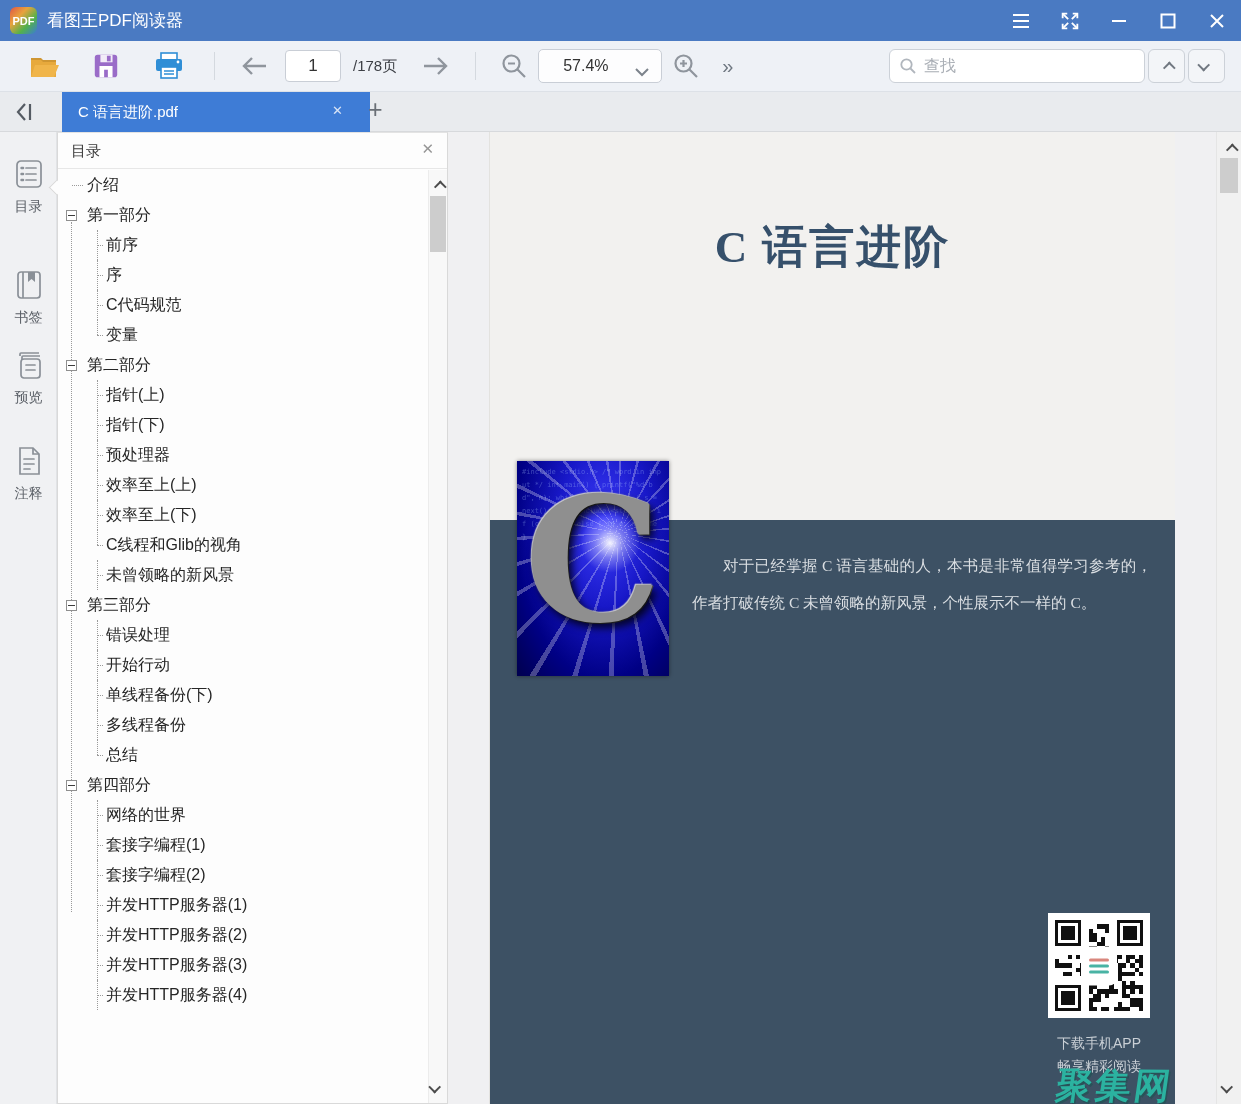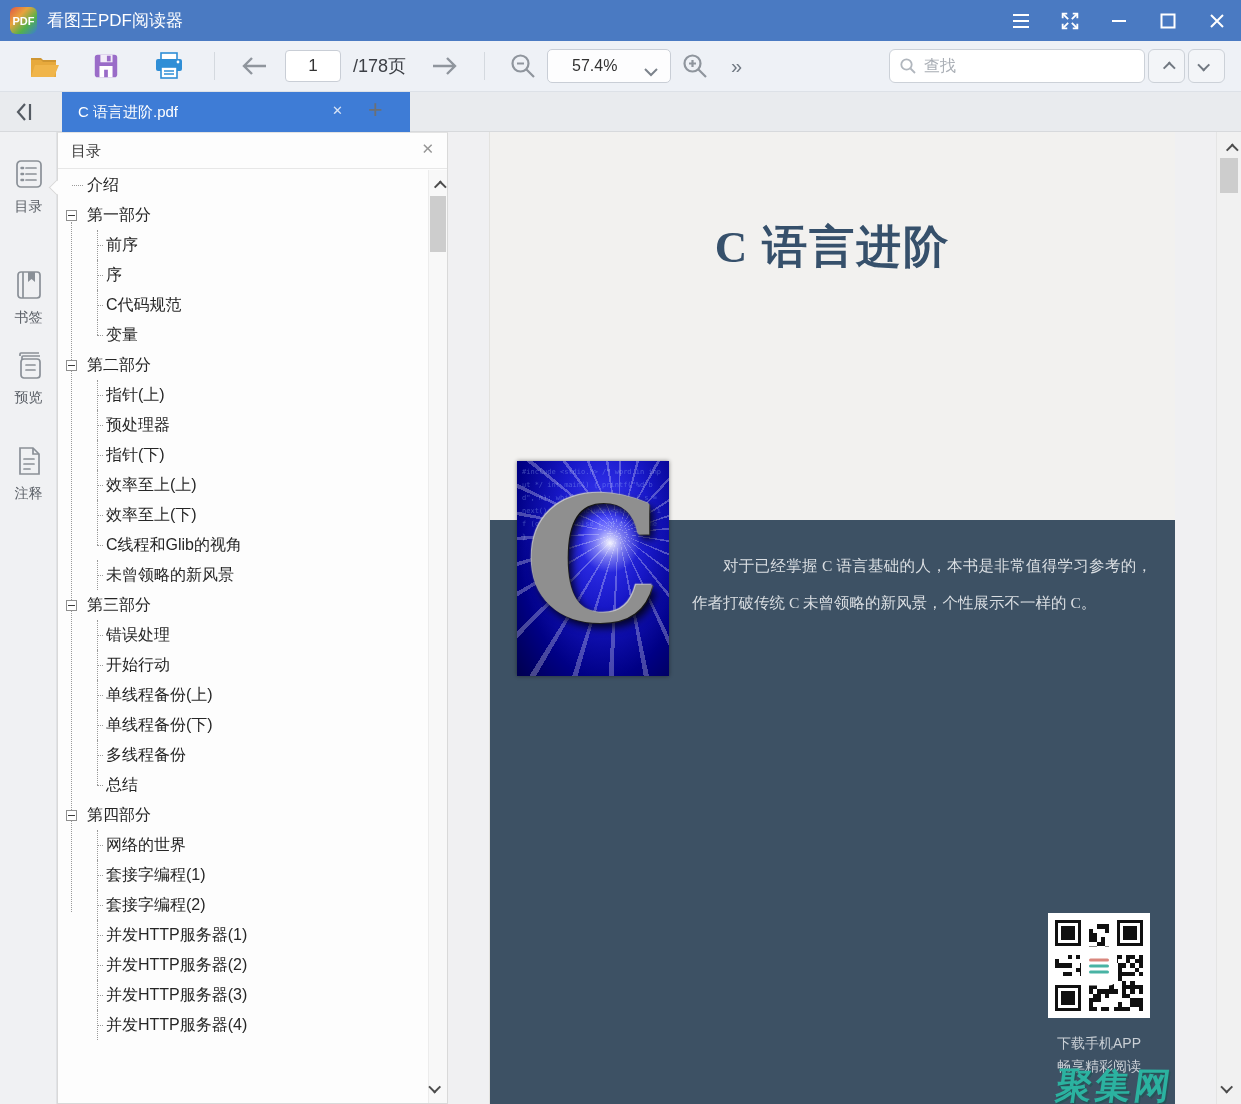--- a/index.html
+++ b/index.html
@@ -15,39 +15,39 @@
   .win-btn { width:49px; height:100%; display:flex; align-items:center; justify-content:center; cursor:default; }
   .win-btn svg { display:block; }
 
   
   .toolbar { position:absolute; top:41px; left:0; right:0; height:51px; background:#eef1f6; border-bottom:1px solid #dde1e7;
              display:flex; align-items:center; }
   .tb-icon { display:flex; align-items:center; justify-content:center; }
   .tb-sep { width:1px; height:28px; background:#d4d9df; }
   .page-input { width:56px; height:32px; border:1px solid #c9ced6; border-radius:4px; background:#fff; text-align:center;
                 font-size:17px; color:#333; margin-left:16px; }
-  .page-total { font-size:18px; color:#3c3f45; margin-left:12px; }
+  .page-total { font-size:15px; color:#3c3f45; margin-left:12px; }
   .zoom-box { width:124px; height:34px; border:1px solid #c9ced6; border-radius:5px; background:#fdfdfe; margin-left:10px;
               position:relative; display:flex; align-items:center; }
   .zoom-box span.val { font-size:16px; color:#333; margin-left:24px; }
   .zoom-box .chev { position:absolute; right:12px; top:13px; }
   .more-btn { font-size:20px; color:#6f7781; margin-left:22px; letter-spacing:-2px; }
   .search-wrap { position:absolute; right:16px; top:50%; transform:translateY(-50%); display:flex; align-items:center;border-radius:9px; }
   .search-field { position:relative; }
   .search-field input { width:256px; height:34px; border:1px solid #ccd1d8; border-radius:6px; background:#fff;
                         padding-left:34px; font-size:16px; color:#333; outline:none; }
   .search-field input::placeholder { color:#a9aeb5; }
   .search-glyph { position:absolute; left:10px; top:8px; }
   .find-btn { width:37px; height:34px; border:1px solid #ccd1d8; border-radius:6px; background:#f3f5f8; margin-left:3px;
               display:flex; align-items:center; justify-content:center; }
 
   
   .tabbar { position:absolute; top:92px; left:0; right:0; height:40px; background:#e9ebee; border-bottom:1px solid #d7d9dc; }
   .collapse-btn { position:absolute; left:14px; top:8px; }
-  .tab { position:absolute; left:62px; top:0; width:348px; height:40px; background:#3e7cd6; color:#fff;
+  .tab { position:absolute; left:62px; top:0; width:308px; height:40px; background:#3e7cd6; color:#fff;
          display:flex; align-items:center; }
   .tab-label { margin-left:16px; font-size:15px; }
   .tab-close { position:absolute; left:332px; top:12px; font-size:13px; color:#d9e4f6; line-height:1; }
   .newtab-btn { position:absolute; left:368px; top:3px; font-size:25px; color:#6a6f76; font-weight:300; }
 
   
   .main { position:absolute; top:132px; left:0; right:0; bottom:0; }
 
   
   .iconrail { position:absolute; left:0; top:0; bottom:0; width:57px; background:#f0f1f3; border-right:1px solid #e1e3e6; }
@@ -302,30 +302,29 @@
     <div class="toc-list" id="toc-list">
       <div class="tree-vline"></div>
         <div class="toc-row root"><span class="toc-label">介绍</span></div>
         <div class="toc-row part"><span class="expander"></span><span class="toc-label">第一部分</span></div>
         <div class="toc-row child"><span class="toc-label">前序</span></div>
         <div class="toc-row child"><span class="toc-label">序</span></div>
         <div class="toc-row child"><span class="toc-label">C代码规范</span></div>
         <div class="toc-row child last"><span class="toc-label">变量</span></div>
         <div class="toc-row part"><span class="expander"></span><span class="toc-label">第二部分</span></div>
         <div class="toc-row child"><span class="toc-label">指针(上)</span></div>
+        <div class="toc-row child"><span class="toc-label">指针(下)</span></div>
         <div class="toc-row child"><span class="toc-label">预处理器</span></div>
-        <div class="toc-row child"><span class="toc-label">指针(下)</span></div>
         <div class="toc-row child"><span class="toc-label">效率至上(上)</span></div>
         <div class="toc-row child"><span class="toc-label">效率至上(下)</span></div>
         <div class="toc-row child last"><span class="toc-label">C线程和Glib的视角</span></div>
         <div class="toc-row child"><span class="toc-label">未曾领略的新风景</span></div>
         <div class="toc-row part"><span class="expander"></span><span class="toc-label">第三部分</span></div>
         <div class="toc-row child"><span class="toc-label">错误处理</span></div>
         <div class="toc-row child"><span class="toc-label">开始行动</span></div>
-        <div class="toc-row child"><span class="toc-label">单线程备份(上)</span></div>
         <div class="toc-row child"><span class="toc-label">单线程备份(下)</span></div>
         <div class="toc-row child"><span class="toc-label">多线程备份</span></div>
         <div class="toc-row child last"><span class="toc-label">总结</span></div>
         <div class="toc-row part"><span class="expander"></span><span class="toc-label">第四部分</span></div>
         <div class="toc-row child"><span class="toc-label">网络的世界</span></div>
         <div class="toc-row child"><span class="toc-label">套接字编程(1)</span></div>
         <div class="toc-row child"><span class="toc-label">套接字编程(2)</span></div>
         <div class="toc-row child"><span class="toc-label">并发HTTP服务器(1)</span></div>
         <div class="toc-row child"><span class="toc-label">并发HTTP服务器(2)</span></div>
         <div class="toc-row child"><span class="toc-label">并发HTTP服务器(3)</span></div>

